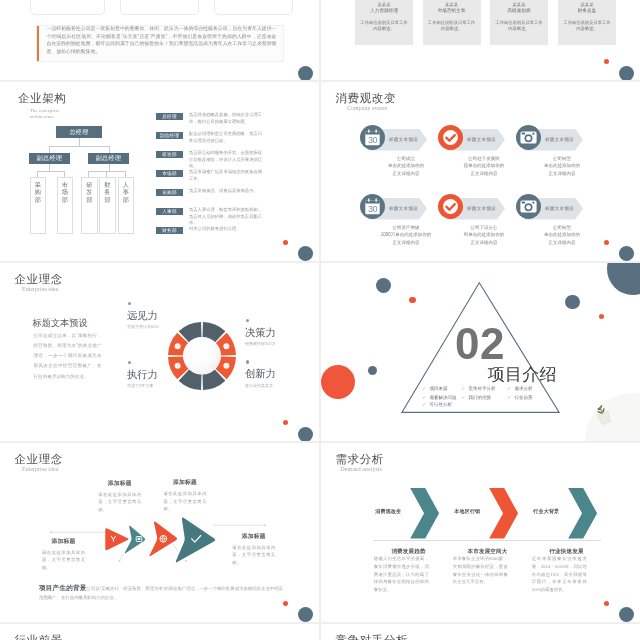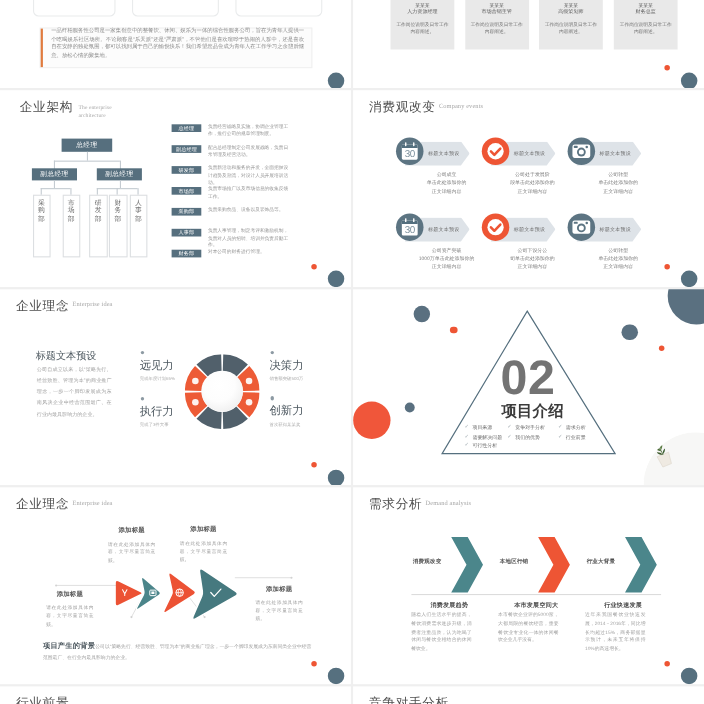--- a/index.html
+++ b/index.html
@@ -3,21 +3,21 @@
 <meta charset="utf-8">
 <title>PPT Template Preview</title>
 <style>
   html,body{margin:0;padding:0;}
   body{width:640px;height:640px;overflow:hidden;background:#efefef;
        font-family:"Liberation Sans",sans-serif;-webkit-font-smoothing:antialiased;}
   .grid{position:absolute;left:0;top:-98.5px;width:640px;
         display:grid;grid-template-columns:319px 319px;grid-auto-rows:178.5px;
         column-gap:2px;row-gap:2px;}
   .slide{position:relative;background:#fff;overflow:hidden;}
-  .ttl{position:absolute;display:flex;align-items:flex-start;}
+  .ttl{position:absolute;display:flex;align-items:center;flex-direction:column;}
   .ttl .cn{font-size:11.5px;color:#4e4e4e;letter-spacing:.6px;font-weight:400;line-height:1;}
   .ttl .en{font-family:"Liberation Serif",serif;font-size:5px;color:#a8a8a8;
            margin-left:5px;line-height:1.35;letter-spacing:.1px;
            position:relative;top:3px;}
   .deco-dot{position:absolute;border-radius:50%;}
   .corner-big{width:15px;height:15px;border-radius:50%;background:#56707f;
               position:absolute;right:6px;bottom:-0.5px;}
   .corner-sm{width:5px;height:5px;border-radius:50%;background:#ee5534;
              position:absolute;right:31px;bottom:16px;}
 
@@ -45,21 +45,21 @@
   
   .af-lab{position:absolute;}
   .af-lab .t{font-size:5.8px;color:#575757;font-weight:700;letter-spacing:.2px;line-height:1;text-align:center;}
   .af-lab .d{font-size:4.3px;color:#a0a0a0;line-height:1.72;margin-top:4.2px;width:43px;text-align:justify;}
   .bgnote{position:absolute;font-size:4.4px;color:#a0a0a0;line-height:1.95;text-align:justify;}
   .bgnote b{font-size:6.6px;color:#4f5a61;font-weight:700;letter-spacing:.2px;}
 
   
   .sec-num{position:absolute;font-size:44px;font-weight:700;color:#737373;
            letter-spacing:0.5px;line-height:1;}
-  .sec-cn{position:absolute;font-size:14px;font-weight:700;color:#3b3b3b;letter-spacing:0.2px;line-height:1;}
+  .sec-cn{position:absolute;font-size:17px;font-weight:400;color:#3b3b3b;letter-spacing:0.2px;line-height:1;margin-left:32px;}
   .sec-li{position:absolute;display:flex;align-items:center;}
   .sec-li .ck{font-size:4.8px;color:#a4adb3;margin-right:3.2px;line-height:1;}
   .sec-li .lb{font-size:4.5px;color:#6a6a6a;line-height:1;white-space:nowrap;}
   .photo{position:absolute;border-radius:50%;overflow:hidden;}
 
   
   .idea-h{position:absolute;font-size:9.2px;color:#4f5a61;letter-spacing:0px;line-height:1;}
   .idea-p{position:absolute;font-size:4.6px;color:#a3a3a3;line-height:2.25;text-align:justify;}
   .pill{position:absolute;}
   .pill .dot{width:3.6px;height:3.6px;border-radius:50%;background:#8d9aa3;margin-left:0.5px;}
@@ -342,21 +342,21 @@
         <g fill="#fff" opacity="0.92">
           <circle cx="9.6" cy="24.3" r="3"></circle>
           <circle cx="9.6" cy="43.7" r="3"></circle>
           <circle cx="58.4" cy="24.3" r="3"></circle>
           <circle cx="58.4" cy="43.7" r="3"></circle>
         </g>
       </svg>
       <div class="donut-core" style="left:15.2px;top:15.2px;width:37.6px;height:37.6px;"></div>
     </div>
 
-    <div class="pill" style="left:127px;top:56px;">
+    <div class="pill" style="left:127px;top:39px;">
       <div class="dot"></div>
       <div class="k">远见力</div>
       <div class="v">完成年度计划65%</div>
     </div>
     <div class="pill" style="left:127px;top:98px;">
       <div class="dot"></div>
       <div class="k">执行力</div>
       <div class="v">完成了3件大事</div>
     </div>
     <div class="pill" style="left:245px;top:56px;">

